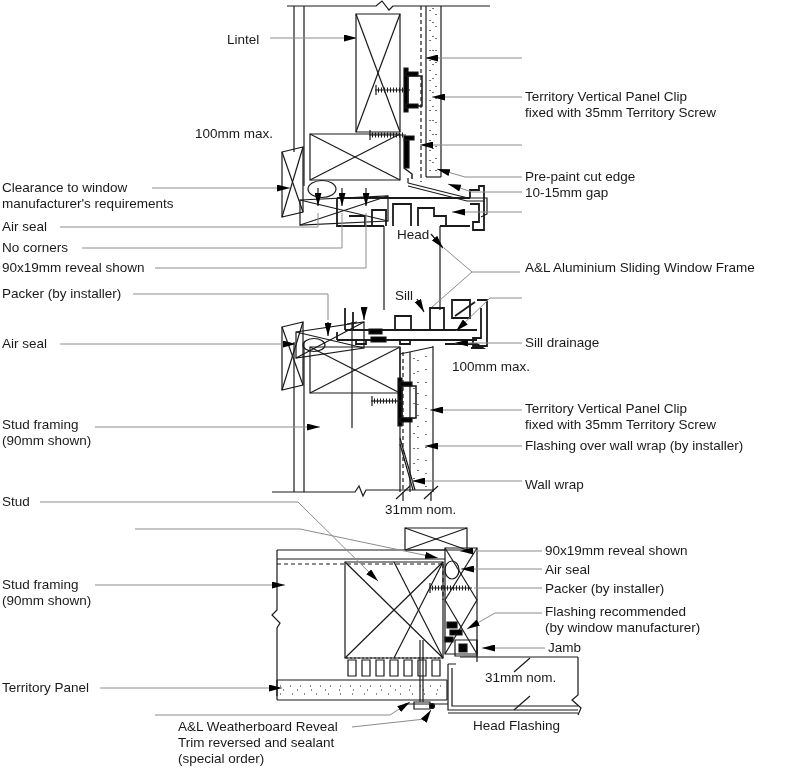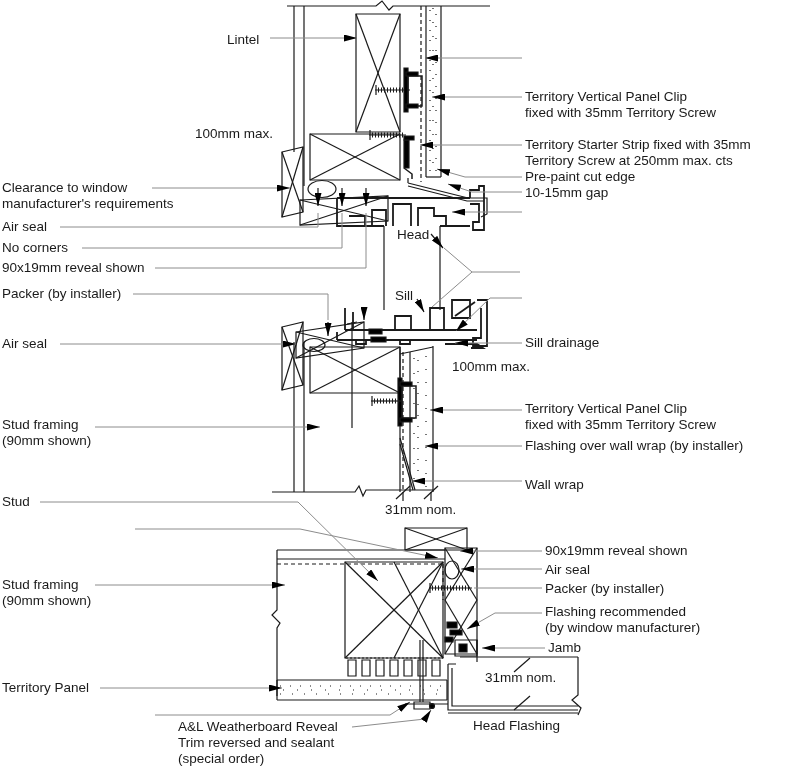--- a/index.html
+++ b/index.html
@@ -280,24 +280,23 @@
 <div class="lbl" style="left:2px;top:494px">Stud</div>
 <div class="lbl" style="left:2px;top:577px">Stud framing
 (90mm shown)</div>
 <div class="lbl" style="left:2px;top:680px">Territory Panel</div>
 <div class="lbl" style="left:178px;top:719px">A&amp;L Weatherboard Reveal
 Trim reversed and sealant
 (special order)</div>
 
 <div class="lbl" style="left:525px;top:89px">Territory Vertical Panel Clip
 fixed with 35mm Territory Screw</div>
-<div class="lbl" style="left:525px;top:137px">Territory Starter Strip fixed with 35mm
-Territory Screw at 250mm max. cts</div>
 <div class="lbl" style="left:525px;top:169px">Pre-paint cut edge</div>
 <div class="lbl" style="left:525px;top:185px">10-15mm gap</div>
+<div class="lbl" style="left:525px;top:260px">A&amp;L Aluminium Sliding Window Frame</div>
 <div class="lbl" style="left:525px;top:335px">Sill drainage</div>
 <div class="lbl" style="left:452px;top:359px">100mm max.</div>
 <div class="lbl" style="left:525px;top:401px">Territory Vertical Panel Clip
 fixed with 35mm Territory Screw</div>
 <div class="lbl" style="left:525px;top:438px">Flashing over wall wrap (by installer)</div>
 <div class="lbl" style="left:525px;top:477px">Wall wrap</div>
 <div class="lbl" style="left:385px;top:502px">31mm nom.</div>
 <div class="lbl" style="left:545px;top:543px">90x19mm reveal shown</div>
 <div class="lbl" style="left:545px;top:562px">Air seal</div>
 <div class="lbl" style="left:545px;top:581px">Packer (by installer)</div>

